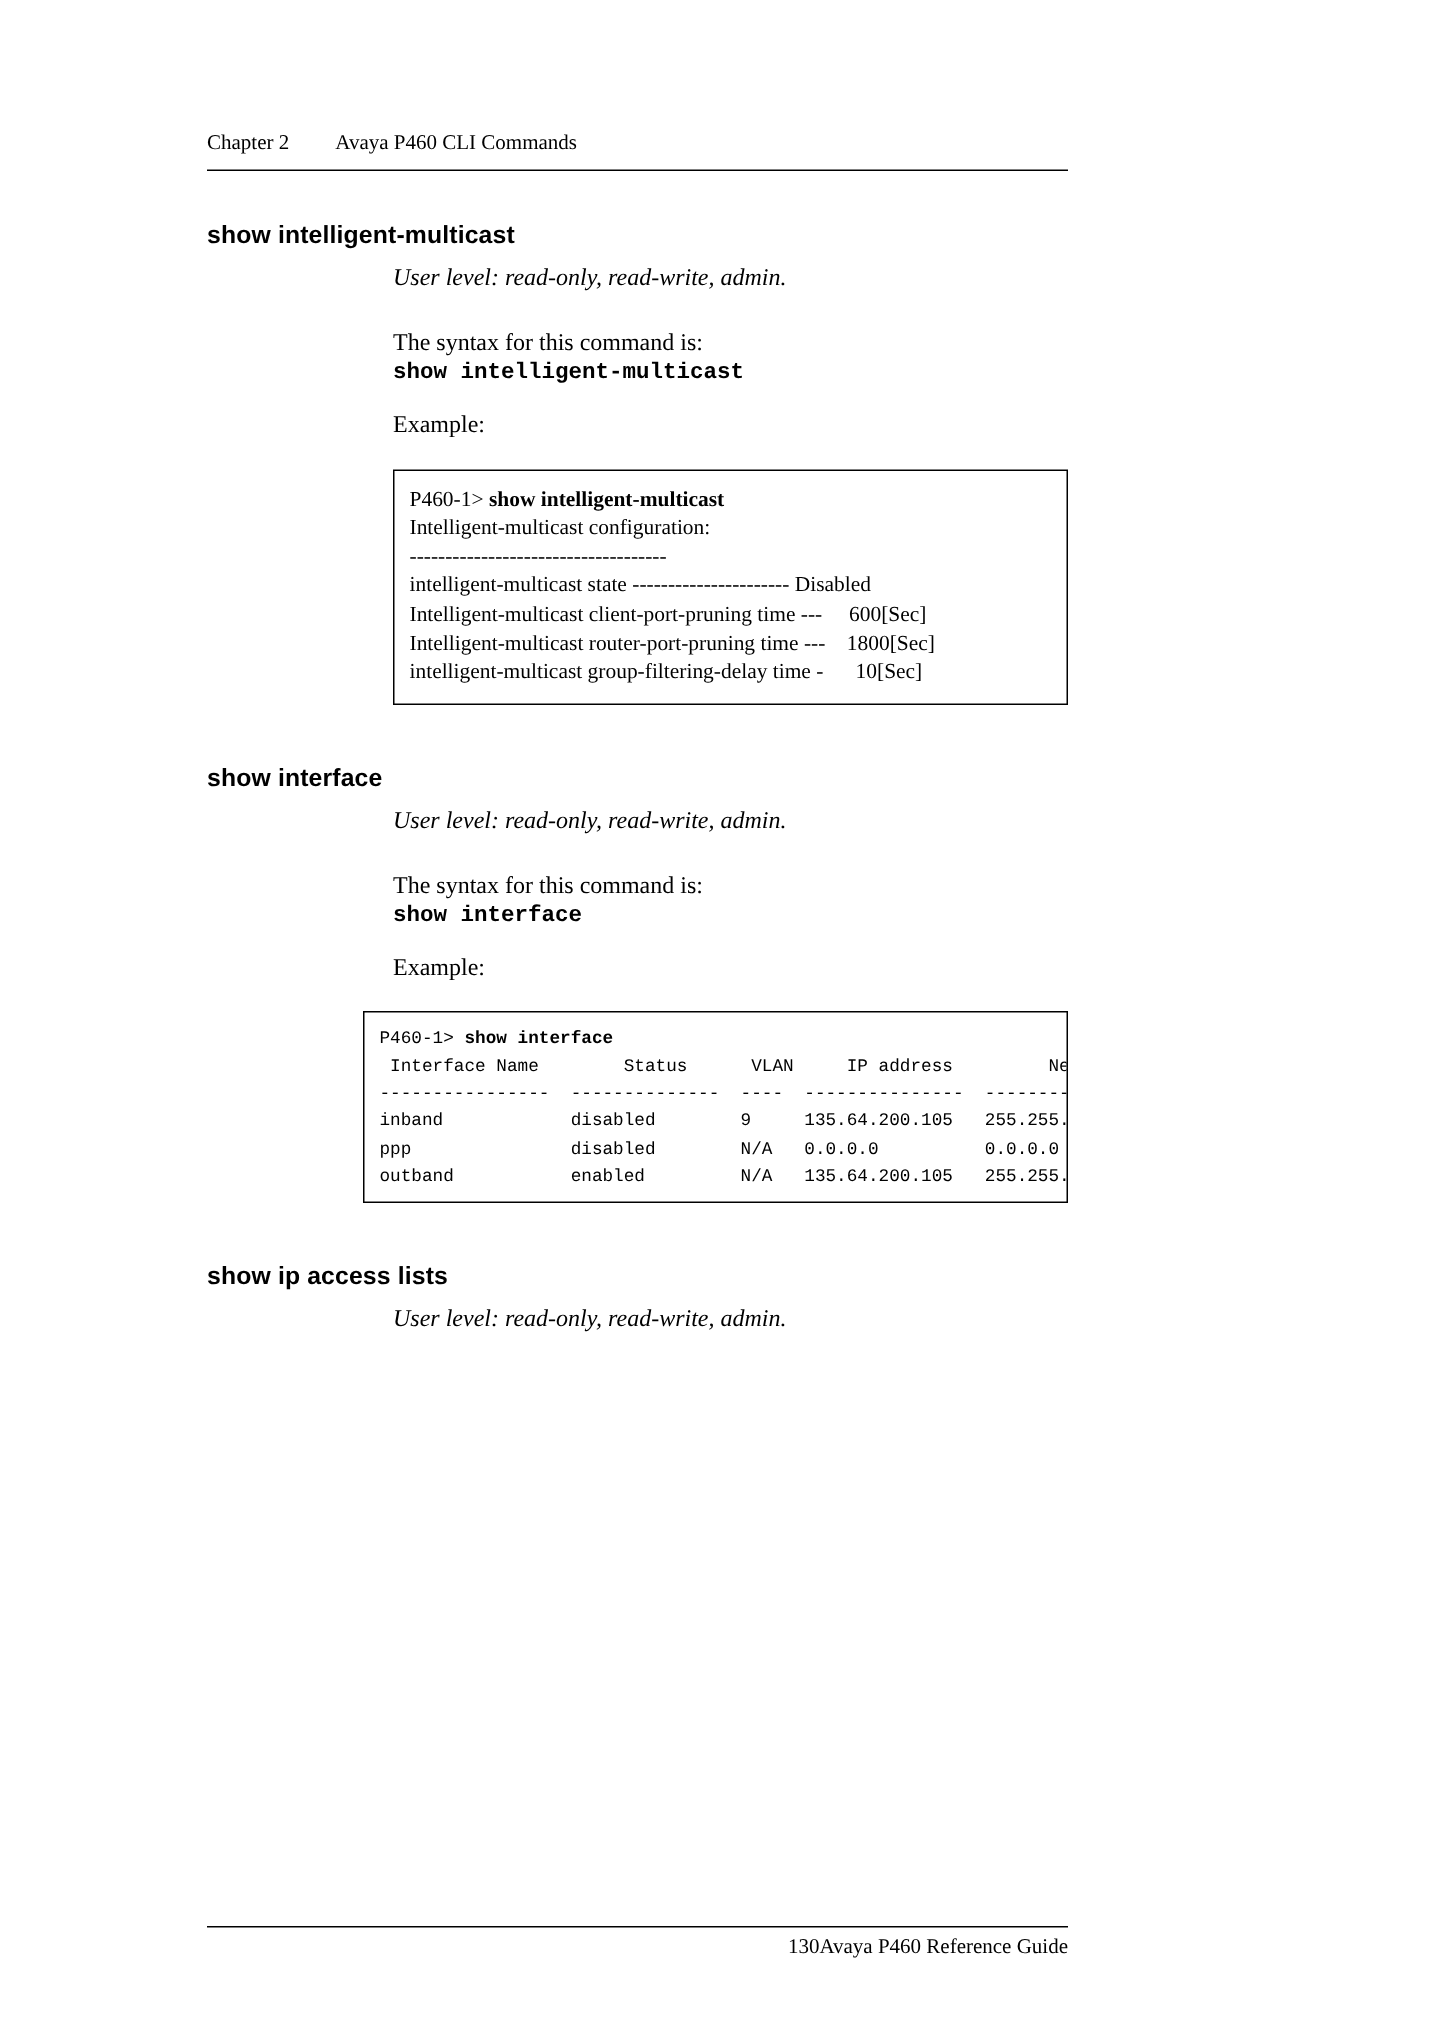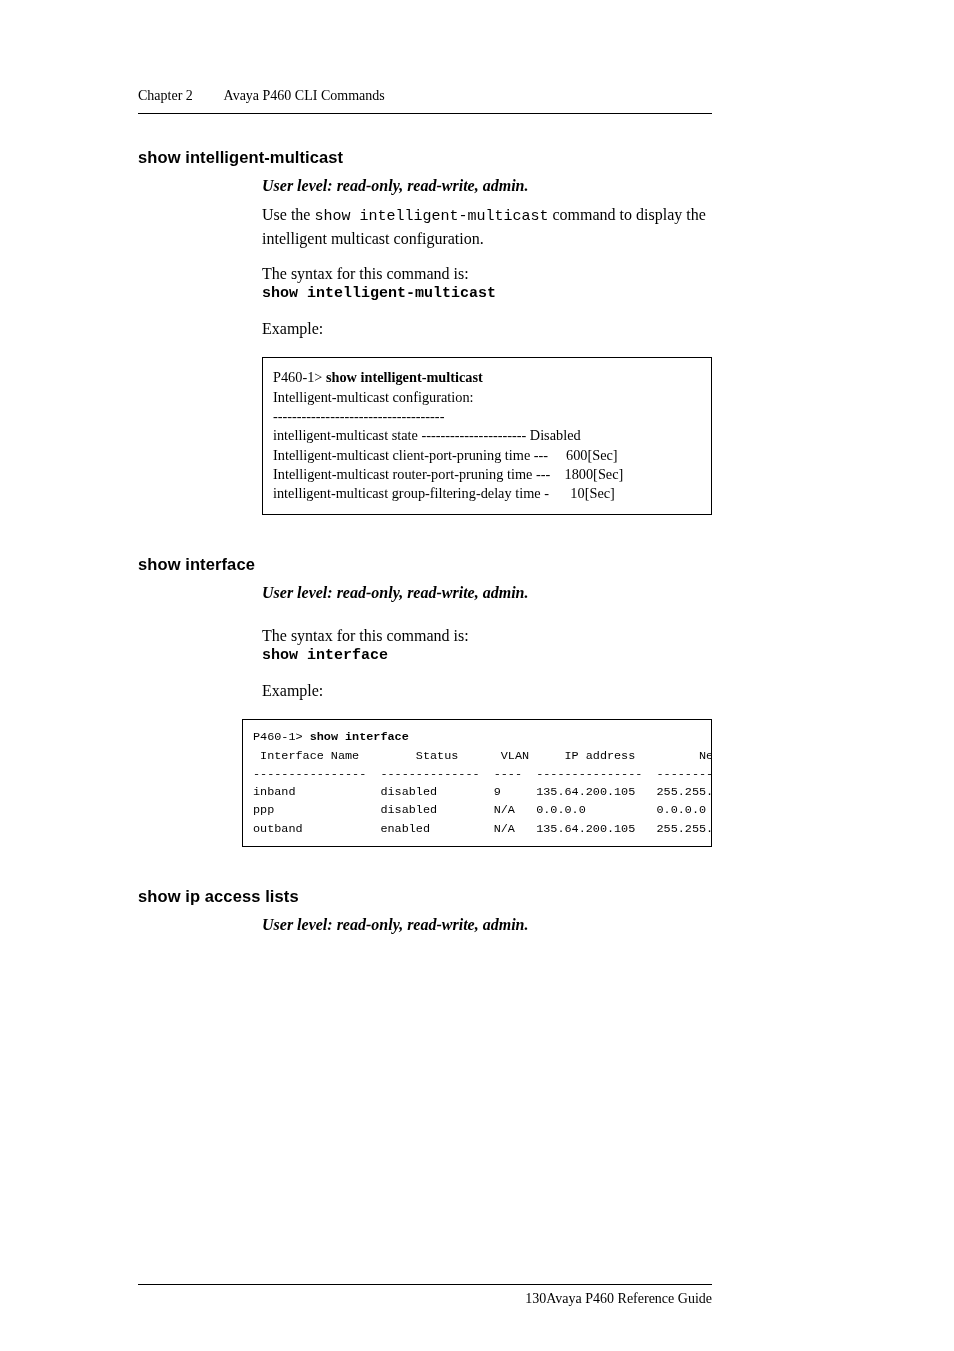--- a/index.html
+++ b/index.html
@@ -32,21 +32,20 @@
     letter-spacing: 0.1px;
     margin: 0 0 8px 0;
   }
   .body-indent {
     margin-left: 124px;
   }
   .ital {
     font-style: italic;
     font-size: 16px;
     line-height: 1.35;
-    font-weight: bold;
   }
   .para {
     font-size: 16px;
     line-height: 1.35;
   }
   .mono-inline {
     font-family: "Courier New", Courier, monospace;
     font-size: 15px;
   }
   .mono-bold {
@@ -99,23 +98,20 @@
 
   <div class="running-head">
     <span class="chapnum">Chapter 2</span>
     <span>Avaya P460 CLI Commands</span>
   </div>
 
   <div class="heading">show intelligent-multicast</div>
   <div class="body-indent">
     <div class="ital">User level: read-only, read-write, admin.</div>
     <div class="sp-sm"></div>
-    <div class="para">
-      <span>Use the </span><span class="mono-inline">show intelligent-multicast</span><span> command to display the intelligent multicast configuration.</span>
-    </div>
     <div class="sp-md"></div>
     <div class="para">The syntax for this command is:</div>
     <div class="mono-bold">show intelligent-multicast</div>
     <div class="para example-label">Example:</div>
     <div class="codebox wide"><span>P460-1&gt; </span><span class="cb-bold">show intelligent-multicast</span>
 <span>Intelligent-multicast configuration:
 ------------------------------------
 intelligent-multicast state ---------------------- Disabled
 Intelligent-multicast client-port-pruning time ---     600[Sec]
 Intelligent-multicast router-port-pruning time ---    1800[Sec]

